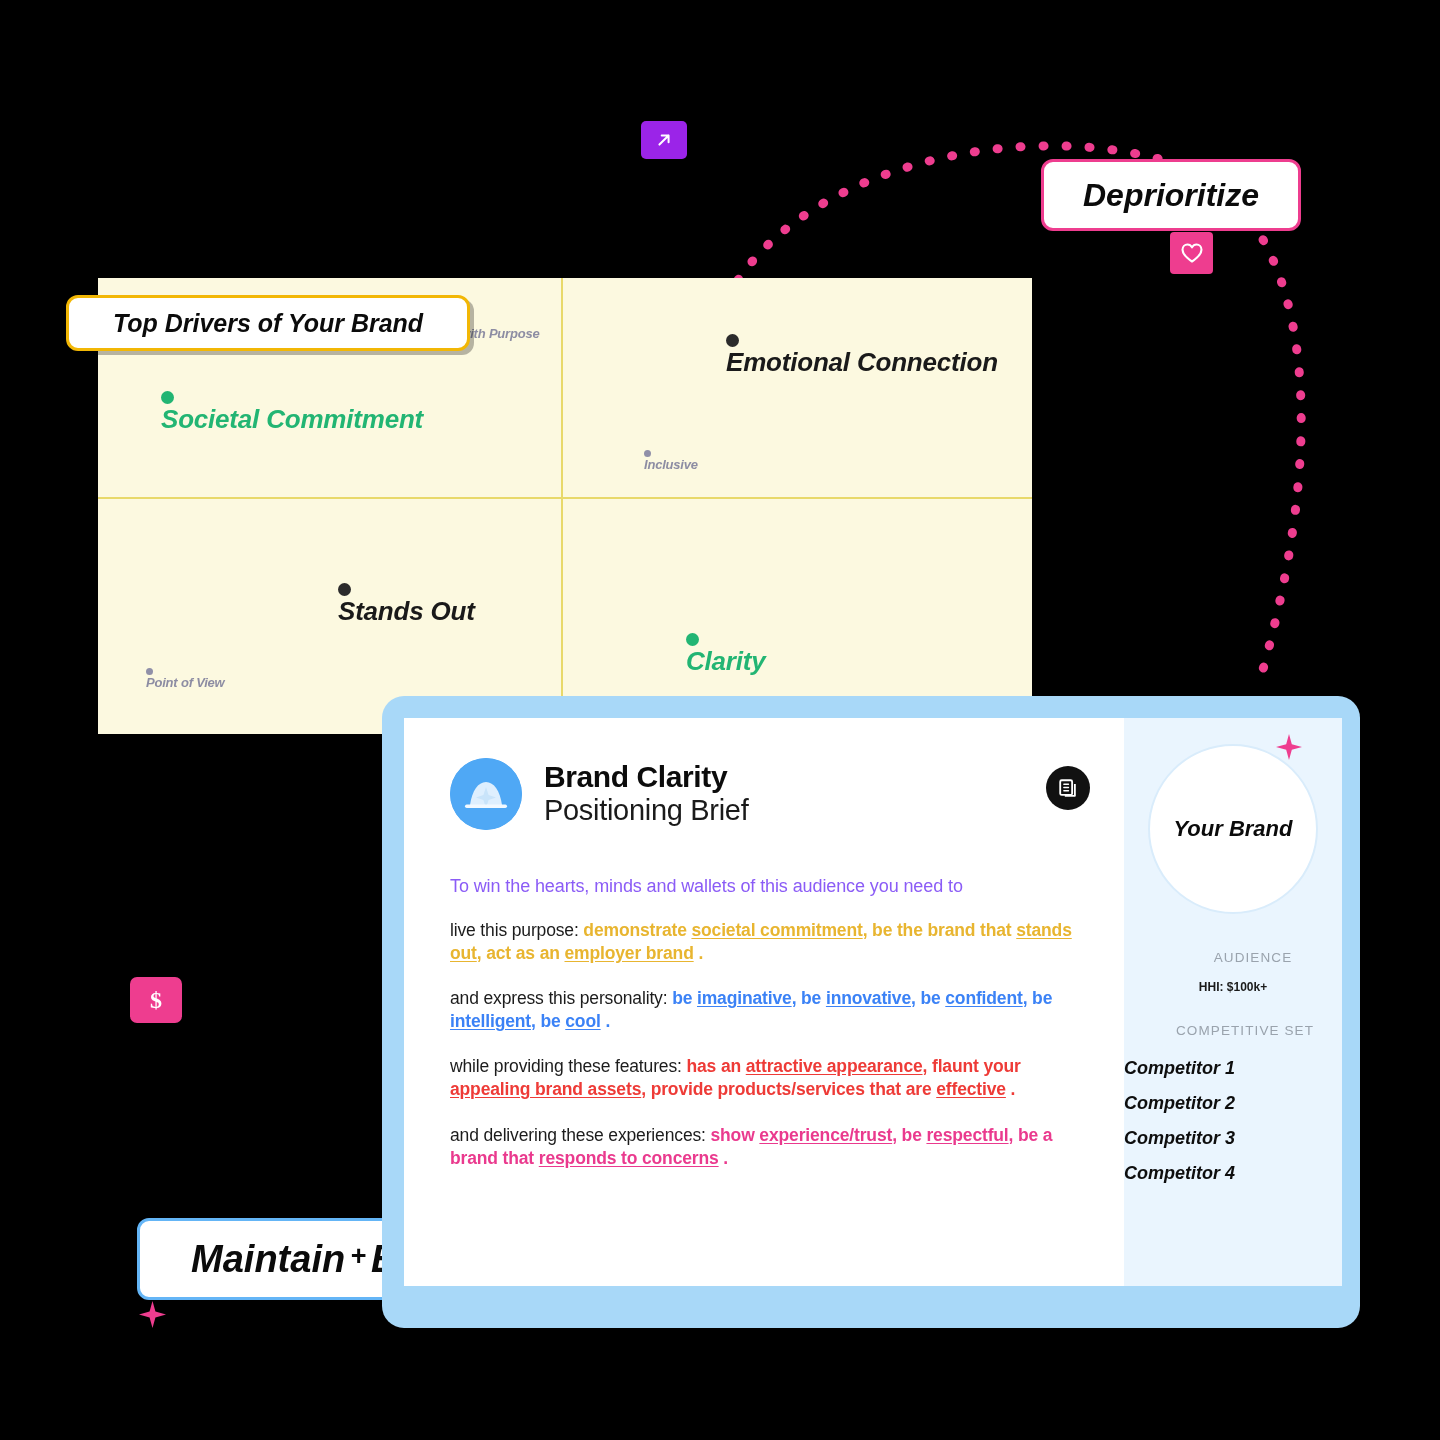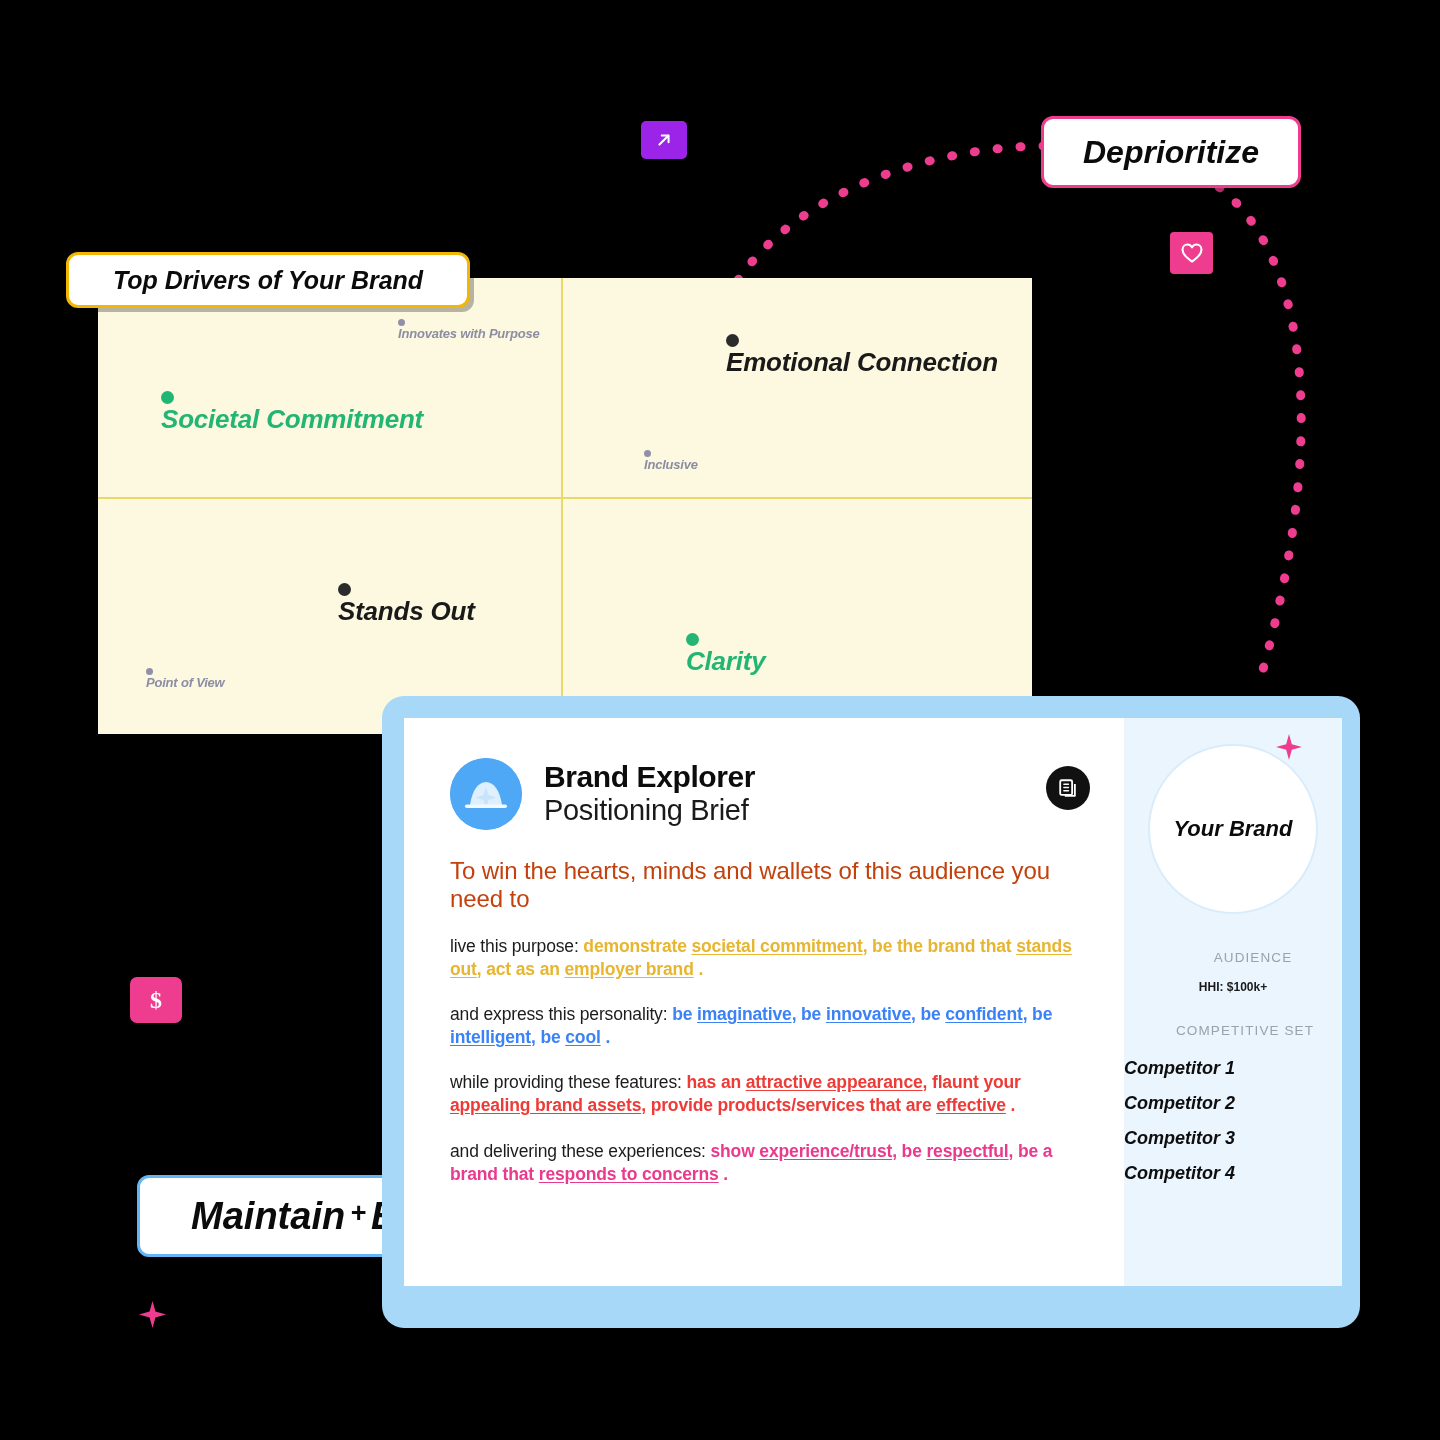--- a/index.html
+++ b/index.html
@@ -29,20 +29,21 @@
   .c-green-d{ background:#22B573; }
   .c-dark{ color:#1A1A1A; }
   .c-dark-d{ background:#2B2B2B; }
 
   
   .pill{
     position:absolute; background:#fff; border-radius:12px;
     display:flex; align-items:center; justify-content:center;
     font-style:italic; font-weight:800; color:#0B0B0B;
     box-shadow:4px 4px 0 rgba(0,0,0,0.28);
+    margin-top:43px;
   }
   .pill-top{ left:66px; top:252px; width:404px; height:56px; border:3px solid #F2B705; font-size:25px; }
   .pill-depri{ left:1041px; top:116px; width:260px; height:72px; border:3px solid #EE3D8F; font-size:32px; }
   .pill-maintain{ left:137px; top:1175px; width:383px; height:82px; border:3px solid #64B5F6; font-size:38px; }
   .pill-maintain .plus{ font-size:27px; font-weight:700; padding:0 5px; position:relative; top:-3px; }
 
   
   .arc{ position:absolute; left:700px; top:100px; width:680px; height:620px; }
 
   
@@ -72,21 +73,21 @@
   .logo svg{ position:absolute; left:0; top:0; }
   .brand-title{ line-height:1.02; }
   .brand-title .t1{ font-size:30px; font-weight:700; color:#0C0C0C; letter-spacing:-0.4px; }
   .brand-title .t2{ font-size:29px; font-weight:400; color:#1A1A1A; letter-spacing:-0.3px; margin-top:3px; }
 
   .copy-btn{
     position:absolute; right:34px; top:48px; width:44px; height:44px; border-radius:50%;
     background:#111; display:flex; align-items:center; justify-content:center; cursor:pointer;
   }
 
-  .lede{ margin-top:27px; font-size:24px; color:#c2410c; letter-spacing:-0.1px; }
+  .lede{ margin-top:46px; font-size:18px; color:#8b5cf6; letter-spacing:-0.1px; }
   .para{ margin-top:22px; font-size:17.5px; line-height:1.32; color:#1C1C1C; letter-spacing:-0.15px; }
   .para b{ font-weight:700; }
   .u{ text-decoration:underline; text-underline-offset:2px; }
   .amber{ color:#E8B530; }
   .orange{ color:#3b82f6; }
   .red{ color:#EE3B37; }
   .magenta{ color:#EA3A8E; }
 
   
   .brand-circle{
@@ -195,21 +196,21 @@
         <div class="brand-head">
           <div class="logo">
             <svg width="72" height="72" viewBox="0 0 72 72">
               <circle cx="36" cy="36" r="36" fill="#4FA8F5"></circle>
               <path d="M20 47 C22 33, 28 24, 36 24 C44 24, 50 33, 52 47 Z" fill="#EAF5FE" opacity="0.92"></path>
               <path d="M36 29 L38.6 37 L46 39.5 L38.6 42 L36 50 L33.4 42 L26 39.5 L33.4 37 Z" fill="#C9E4FA"></path>
               <rect x="15" y="46.5" width="42" height="3.4" rx="1.7" fill="#F2F9FF"></rect>
             </svg>
           </div>
           <div class="brand-title">
-            <div class="t1">Brand Explorer</div>
+            <div class="t1">Brand Clarity</div>
             <div class="t2">Positioning Brief</div>
           </div>
         </div>
 
         <div class="copy-btn">
           <svg width="22" height="22" viewBox="0 0 24 24">
             <rect x="3.5" y="3.5" width="13" height="16" rx="1.6" fill="none" stroke="#fff" stroke-width="2"></rect>
             <path d="M7.5 8 H12.5 M7.5 11.5 H12.5 M7.5 15 H12.5" stroke="#fff" stroke-width="1.6" stroke-linecap="round"></path>
             <path d="M19.5 7.5 V20.5 H8.5" fill="none" stroke="#fff" stroke-width="2" stroke-linejoin="round"></path>
           </svg>

